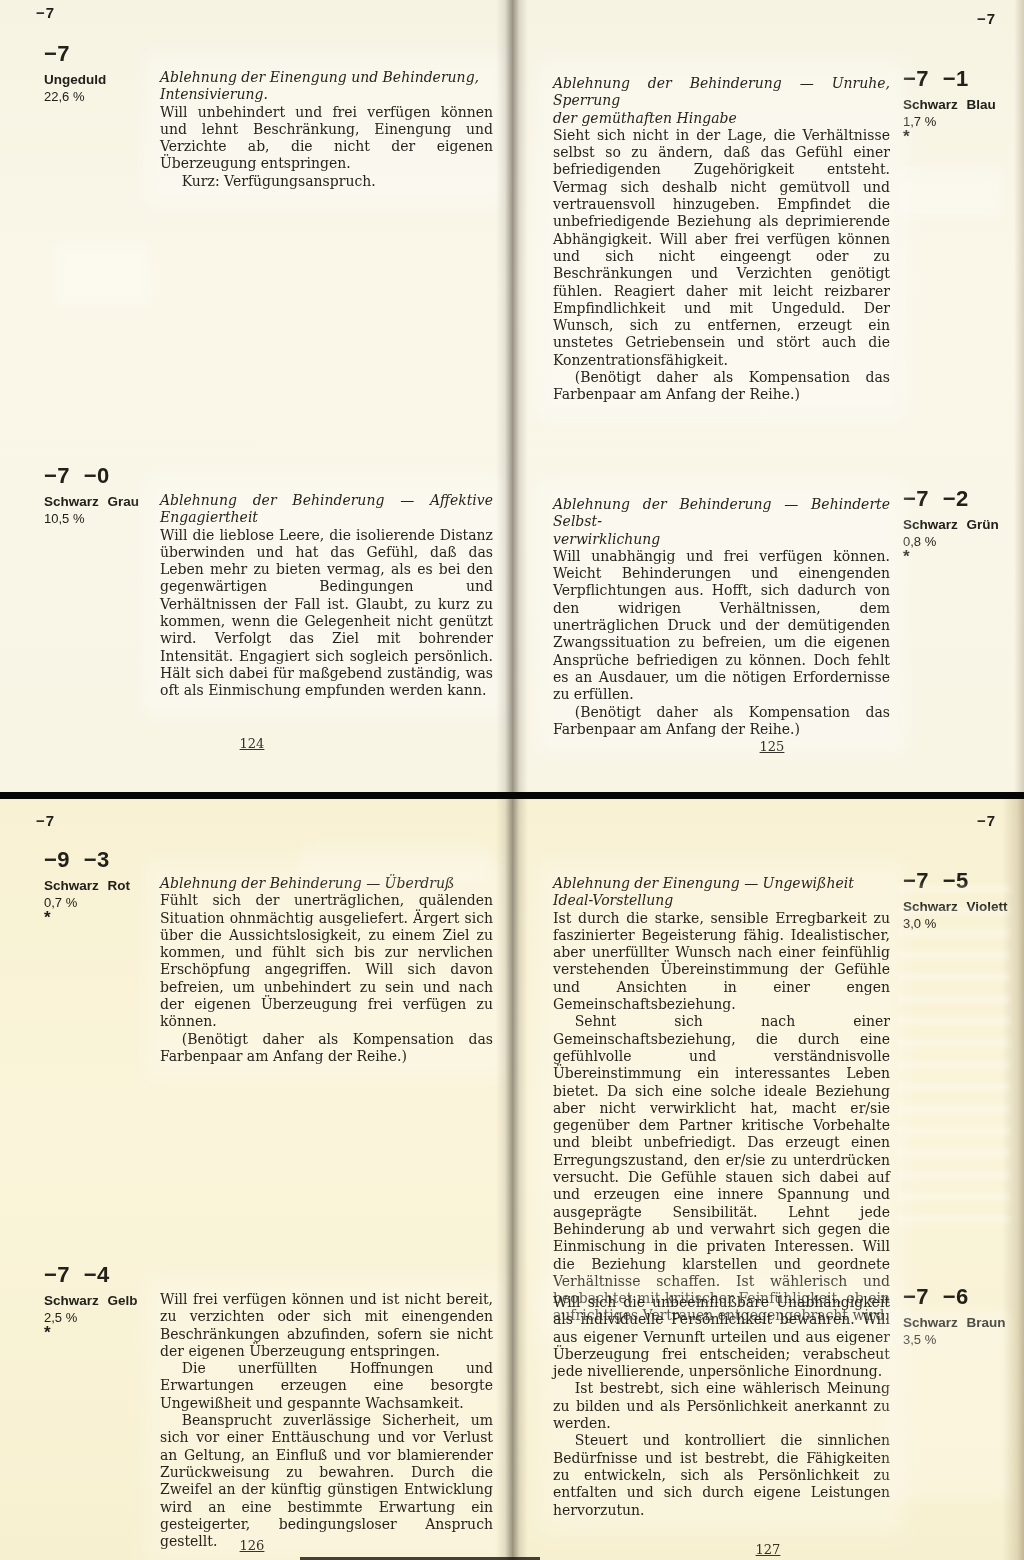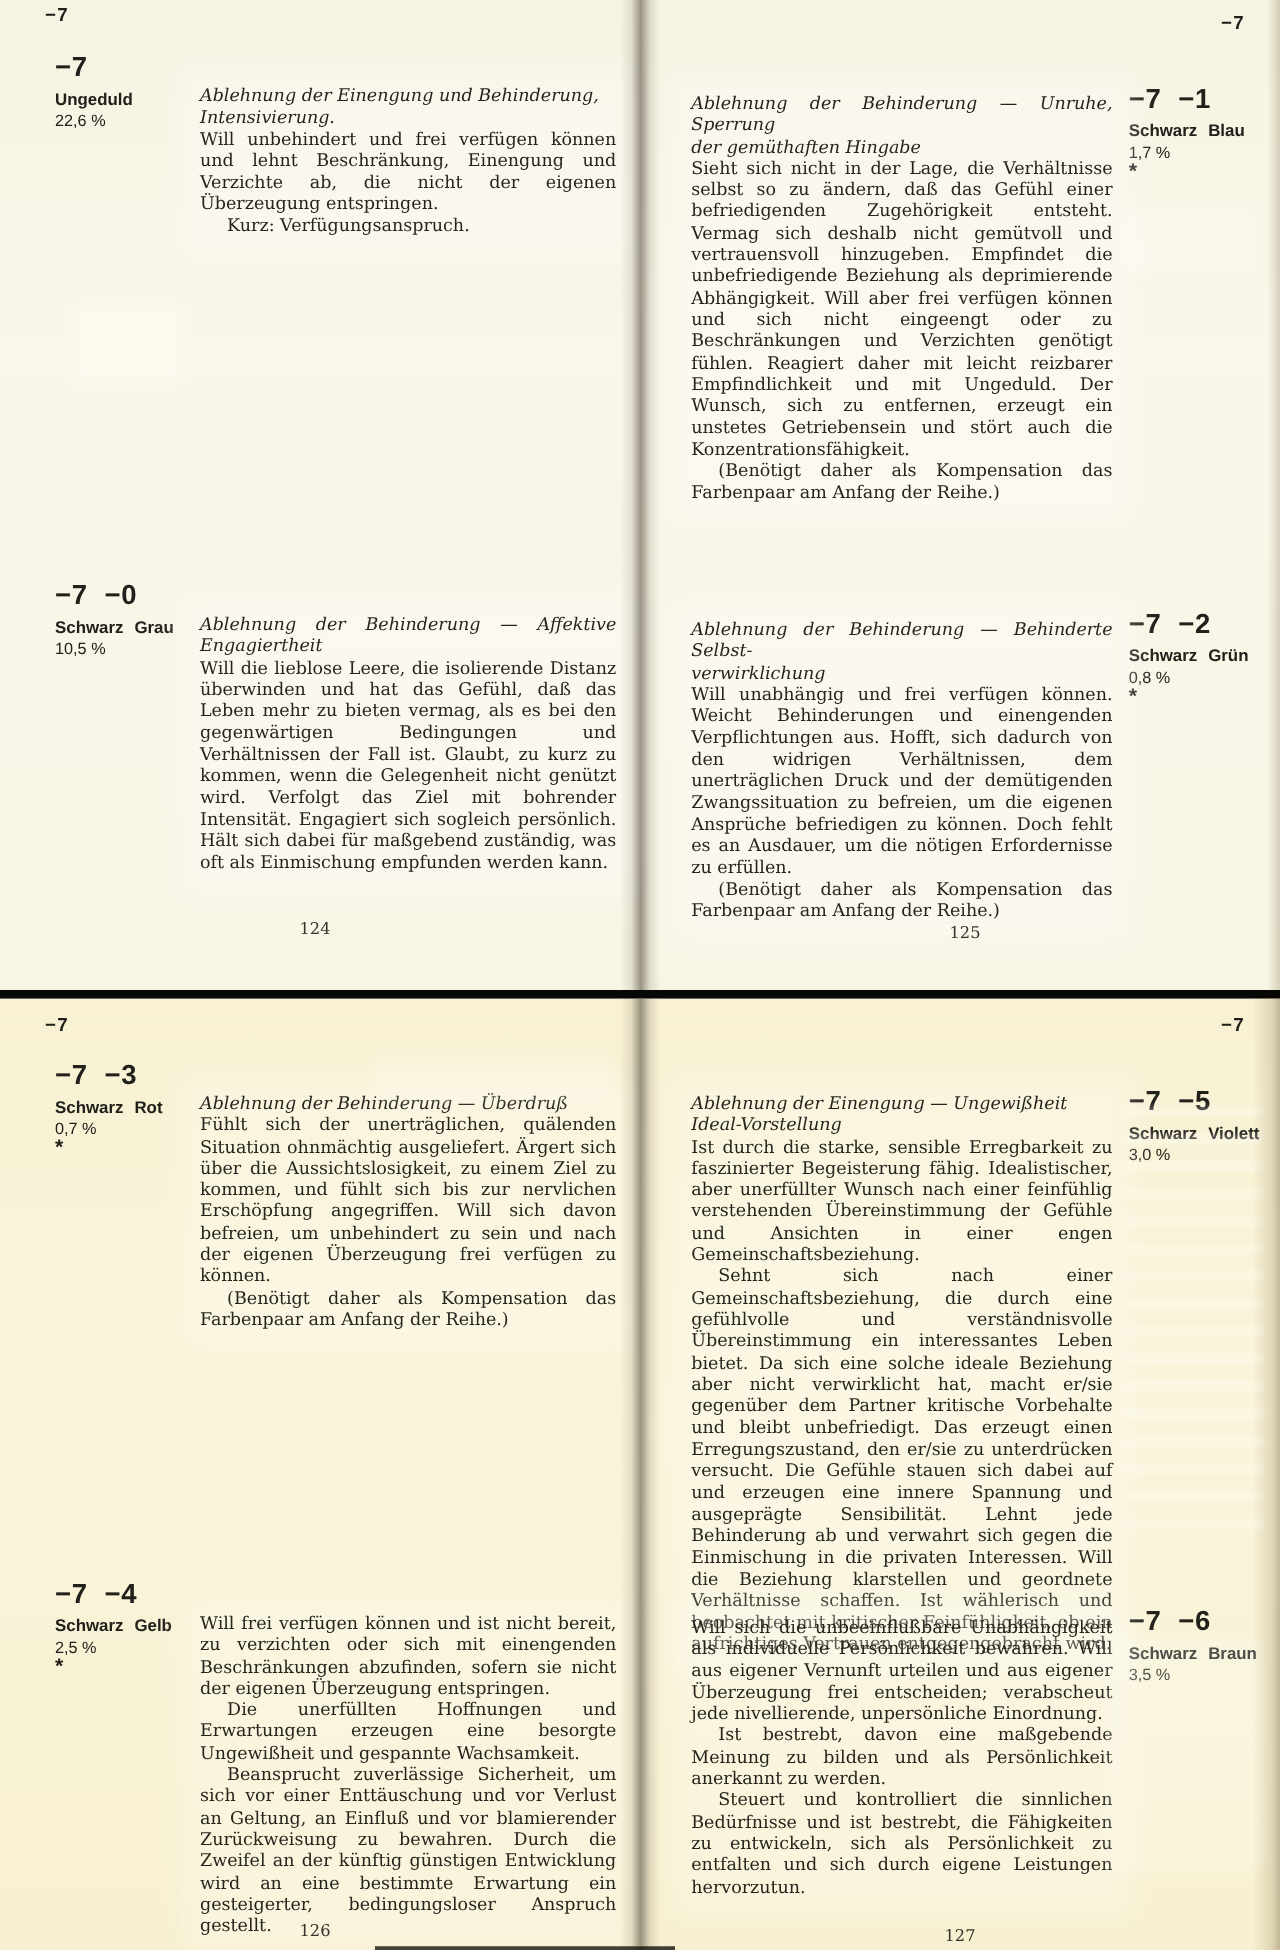--- a/index.html
+++ b/index.html
@@ -39,21 +39,21 @@
        hyphens:auto;-webkit-hyphens:auto;
        background:rgba(255,255,255,0.34);box-shadow:0 0 20px 16px rgba(255,255,255,0.34);margin-top:32px;}
   .spread-b .txt{background:rgba(255,255,252,0.26);box-shadow:0 0 20px 16px rgba(255,255,252,0.26);}
   .txt-l{left:160px;width:333px;}
   .txt-r{left:26px;width:337px;}
   .heading{font-style:italic;}
   .heading span{display:block;}
   .txt p{margin:0;}
   .txt p + p{text-indent:1.55em;}
 
-  .pnum{position:absolute;width:80px;text-align:center;font-size:13px;color:#34322a;}
+  .pnum{position:absolute;width:80px;text-align:center;font-size:13px;color:#34322a;text-decoration:underline;}
 
   .ghost{position:absolute;background:rgba(255,255,255,0.5);filter:blur(4px);opacity:0.5;border-radius:8px;}
   .g1{left:55px;top:243px;width:95px;height:62px;}
   .g2{left:898px;top:168px;width:105px;height:50px;}
   .g3{left:300px;top:842px;width:190px;height:40px;opacity:0.35;}
   .g4{left:898px;top:885px;width:112px;height:350px;border-radius:0;
       background:repeating-linear-gradient(180deg,rgba(255,255,255,0.55) 0 8px,rgba(255,255,255,0) 8px 22px);
       filter:blur(2px);opacity:0.45;}
   .g5{left:885px;top:1310px;width:125px;height:190px;opacity:0.4;}
 </style>
@@ -138,21 +138,21 @@
   </section>
 
   <div class="divider"></div>
 
   <section class="spread spread-b">
 
     <div class="page page-l">
       <div class="rhead rhead-l" style="top:13px">−7</div>
 
       <aside class="mlabel ml-left" style="top:49px">
-        <div class="mcode">−7 −3</div>
+        <div class="mcode">−9 −3</div>
         <div class="mname">Schwarz Rot</div>
         <div class="mpct">0,7 %</div>
         <div class="mast">*</div>
       </aside>
       <div class="txt txt-l" style="top:44px">
         <div class="heading">
           <span>Ablehnung der Behinderung — Überdruß</span>
         </div>
         <p>Fühlt sich der unerträglichen, quälenden Situation ohnmächtig ausgeliefert. Ärgert sich über die Aussichtslosigkeit, zu einem Ziel zu kommen, und fühlt sich bis zur nervlichen Erschöpfung angegriffen. Will sich davon befreien, um unbehindert zu sein und nach der eigenen Überzeugung frei verfügen zu können.</p>
         <p>(Benötigt daher als Kompensation das Farbenpaar am Anfang der Reihe.)</p>
@@ -191,21 +191,21 @@
         <p>Sehnt sich nach einer Gemeinschaftsbeziehung, die durch eine gefühlvolle und verständnisvolle Übereinstimmung ein interessantes Leben bietet. Da sich eine solche ideale Beziehung aber nicht verwirklicht hat, macht er/sie gegenüber dem Partner kritische Vorbehalte und bleibt unbefriedigt. Das erzeugt einen Erregungszustand, den er/sie zu unterdrücken versucht. Die Gefühle stauen sich dabei auf und erzeugen eine innere Spannung und ausgeprägte Sensibilität. Lehnt jede Behinderung ab und verwahrt sich gegen die Einmischung in die privaten Interessen. Will die Beziehung klarstellen und geordnete Verhältnisse schaffen. Ist wählerisch und beobachtet mit kritischer Feinfühligkeit, ob ein aufrichtiges Vertrauen entgegengebracht wird.</p>
       </div>
 
       <aside class="mlabel ml-right" style="top:469px">
         <div class="mcode">−7 −6</div>
         <div class="mname">Schwarz Braun</div>
         <div class="mpct">3,5 %</div>
       </aside>
       <div class="txt txt-r" style="top:463px">
         <p>Will sich die unbeeinflußbare Unabhängigkeit als individuelle Persönlichkeit bewahren. Will aus eigener Vernunft urteilen und aus eigener Überzeugung frei entscheiden; verabscheut jede nivellierende, unpersönliche Einordnung.</p>
-        <p>Ist bestrebt, davon eine maßgebende Meinung zu bilden und als Persönlichkeit anerkannt zu werden.</p>
+        <p>Ist bestrebt, sich eine wählerisch Meinung zu bilden und als Persönlichkeit anerkannt zu werden.</p>
         <p>Steuert und kontrolliert die sinnlichen Bedürfnisse und ist bestrebt, die Fähigkeiten zu entwickeln, sich als Persönlichkeit zu entfalten und sich durch eigene Leistungen hervorzutun.</p>
       </div>
 
       <div class="pnum" style="left:201px;top:743px">127</div>
     </div>
 
     <div class="gutter"></div>
     <div class="edge-r-b"></div>
   </section>
 

